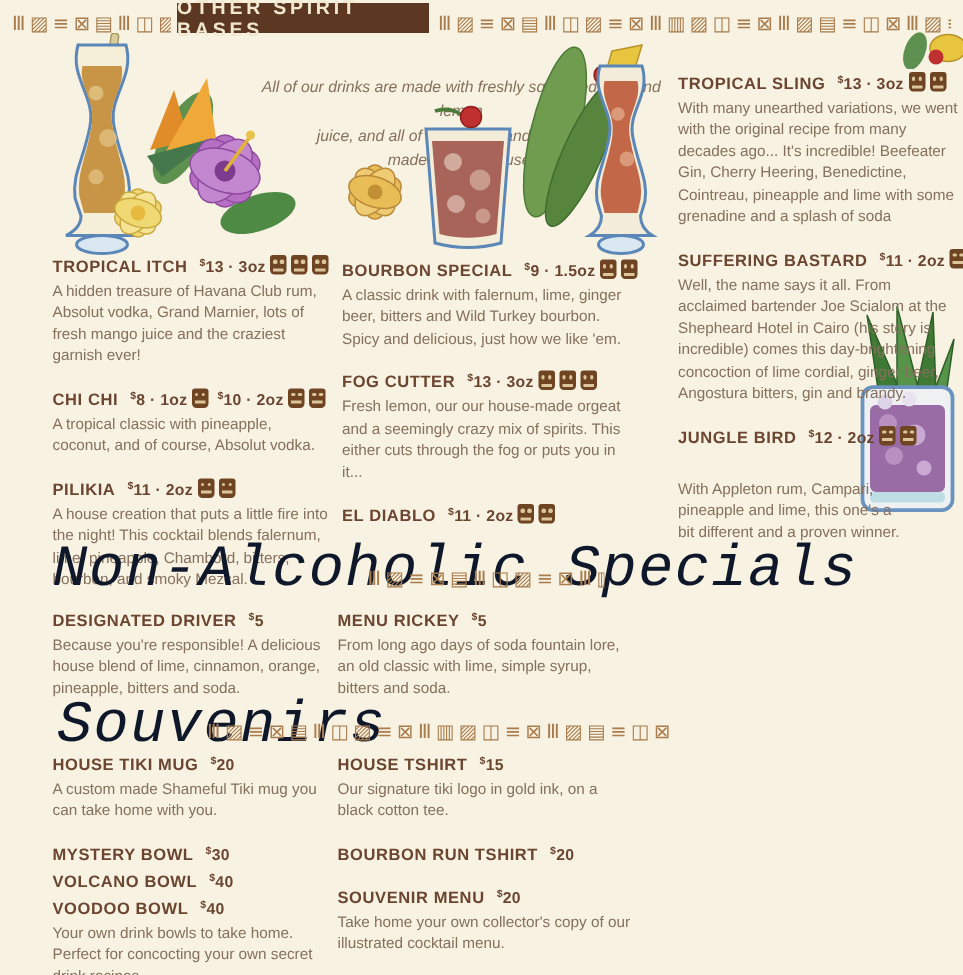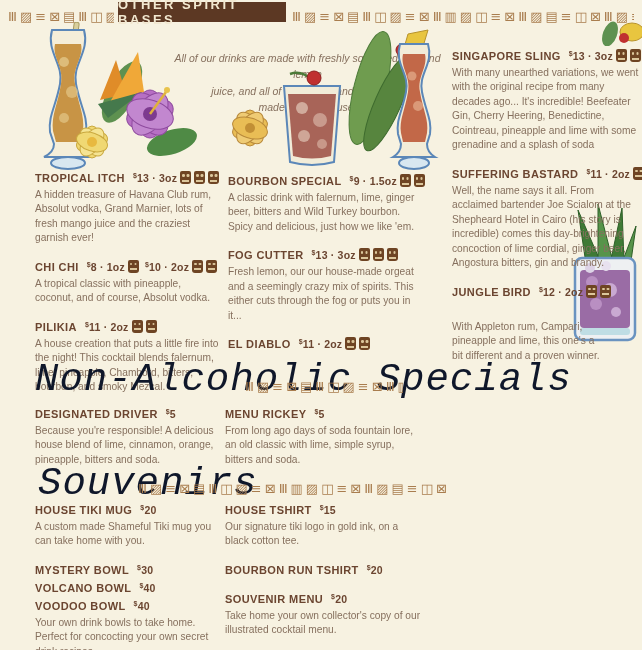--- a/index.html
+++ b/index.html
@@ -182,21 +182,21 @@
       <div class="item">
         <div class="title-row"><span class="item-name">FOG CUTTER</span><span class="price"><sup>$</sup>13 · 3oz</span><span class="tiki"></span><span class="tiki"></span><span class="tiki"></span></div>
         <div class="desc">Fresh lemon, our our house-made orgeat and a seemingly crazy mix of spirits. This either cuts through the fog or puts you in it...</div>
       </div>
       <div class="item">
         <div class="title-row"><span class="item-name">EL DIABLO</span><span class="price"><sup>$</sup>11 · 2oz</span><span class="tiki"></span><span class="tiki"></span></div>
       </div>
     </div>
   <div class="col" style="left:452px; top:46px; width:188px;">
       <div class="item">
-        <div class="title-row"><span class="item-name">SINGAPORE SLING</span><span class="price"><sup>$</sup>13 · 3oz</span><span class="tiki"></span><span class="tiki"></span></div>
+        <div class="title-row"><span class="item-name">TROPICAL SLING</span><span class="price"><sup>$</sup>13 · 3oz</span><span class="tiki"></span><span class="tiki"></span></div>
         <div class="desc">With many unearthed variations, we went with the original recipe from many decades ago... It's incredible! Beefeater Gin, Cherry Heering, Benedictine, Cointreau, pineapple and lime with some grenadine and a splash of soda</div>
       </div>
       <div class="item">
         <div class="title-row"><span class="item-name">SUFFERING BASTARD</span><span class="price"><sup>$</sup>11 · 2oz</span><span class="tiki"></span></div>
         <div class="desc">Well, the name says it all. From acclaimed bartender Joe Scialom at the Shepheard Hotel in Cairo (his story is incredible) comes this day-brightening concoction of lime cordial, ginger beer, Angostura bitters, gin and brandy.</div>
       </div>
       <div class="item narrow">
         <div class="title-row"><span class="item-name">JUNGLE BIRD</span><span class="price"><sup>$</sup>12 · 2oz</span><span class="tiki"></span><span class="tiki"></span></div>
         <div class="desc">With Appleton rum, Campari, pineapple and lime, this one's a bit different and a proven winner.</div>
       </div>

